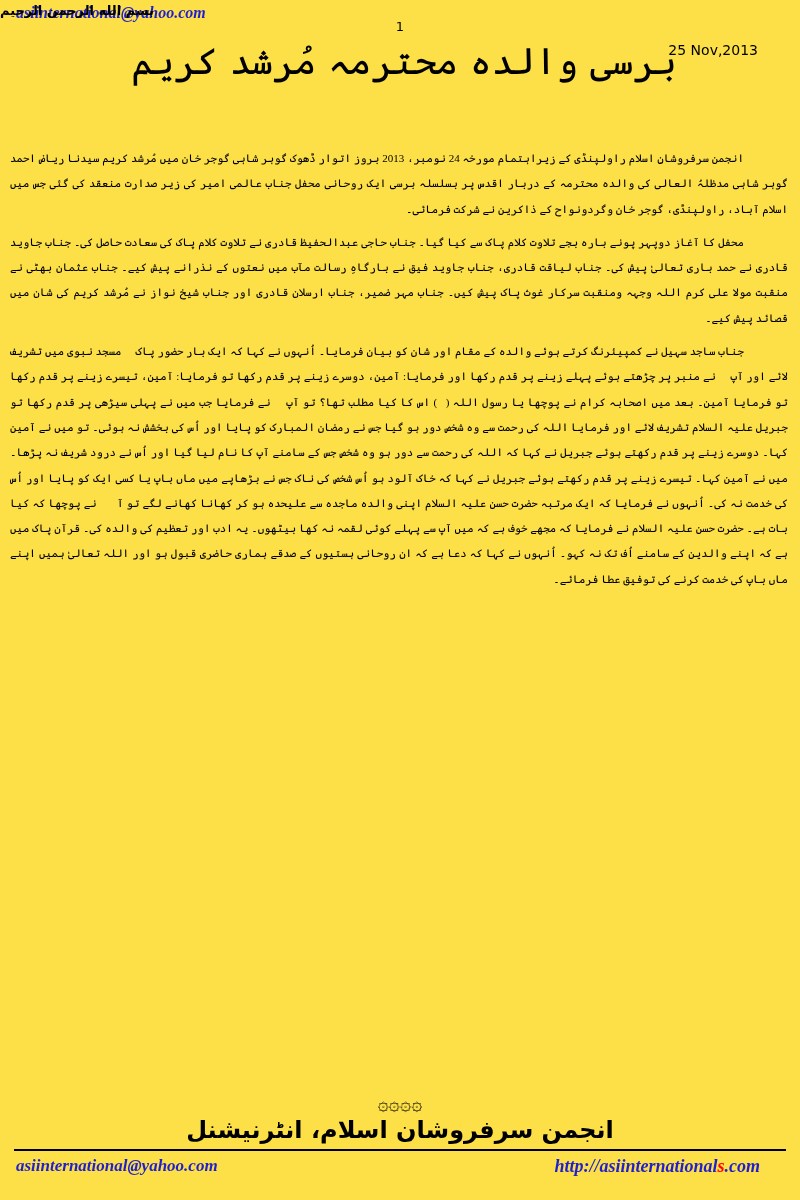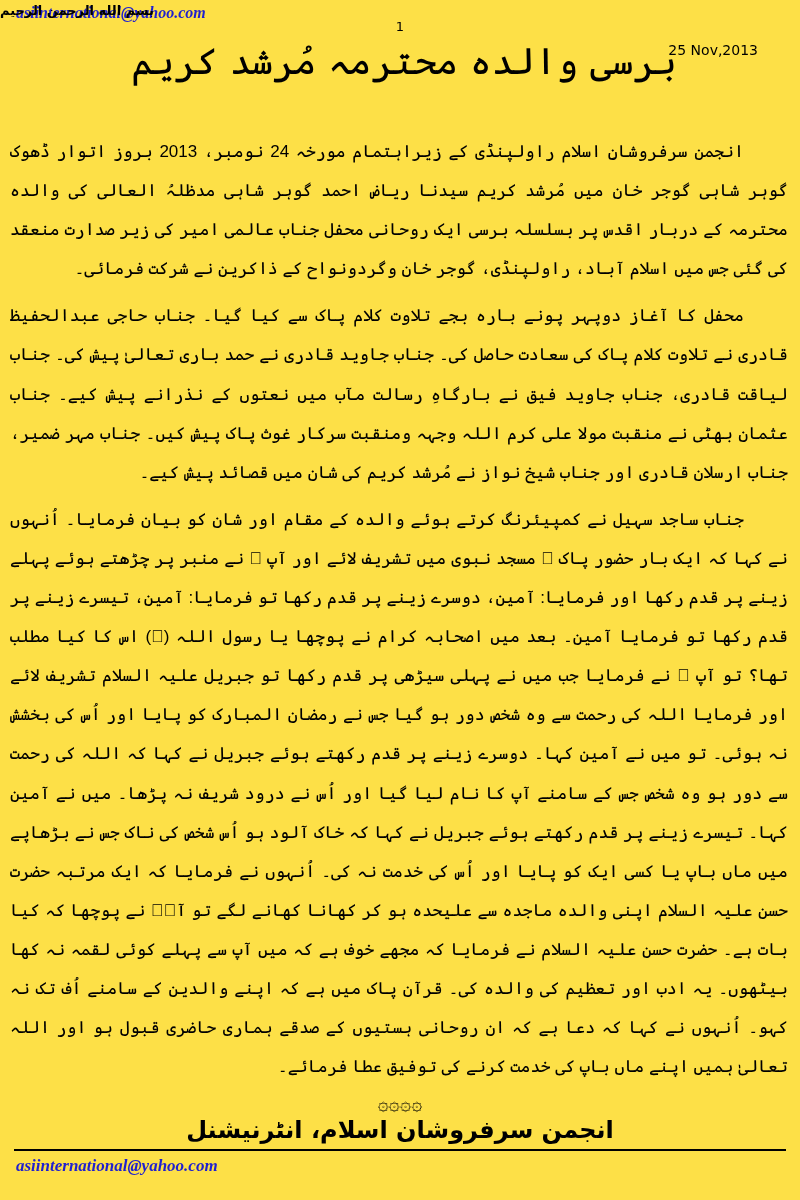--- a/index.html
+++ b/index.html
@@ -37,26 +37,26 @@
     font-family:"DejaVu Sans", sans-serif;
   }
   .doc-title{
     position:absolute;top:40px;left:4px;width:100%;
     text-align:center;direction:rtl;
     font-size:37px;font-weight:normal;
     font-family:"DejaVu Serif", serif;
   }
   
   .body-text{
-    position:absolute;top:132px;left:10px;right:12px;
+    position:absolute;top:146px;left:10px;right:12px;
     direction:rtl;
     text-align:justify;
-    font-size:17px;
+    font-size:11px;
     line-height:2.3;
-    font-family:Liberation Sans, sans-serif;
+    font-family:Liberation Serif, serif;
   }
   .body-text p{
     margin:0 0 8px 0;
     text-indent:44px;
   }
   
   .ornament{
     position:absolute;top:1092px;left:0;width:100%;
     text-align:center;
     font-size:19px;letter-spacing:4px;
@@ -109,14 +109,15 @@
   </div>
 
   <div class="ornament">۞۞۞۞</div>
 
   <div class="org-name">انجمن سرفروشان اسلام، انٹرنیشنل</div>
 
   <div class="bottom-rule"></div>
 
   <a class="footer-email blue" href="#">asiinternational@yahoo.com</a>
 
+  <a class="footer-url" href="#"><span class="blue">http://asiinternational</span><span class="red">s</span><span class="blue">.com</span></a>
 
 </div>
 
 </body></html>

